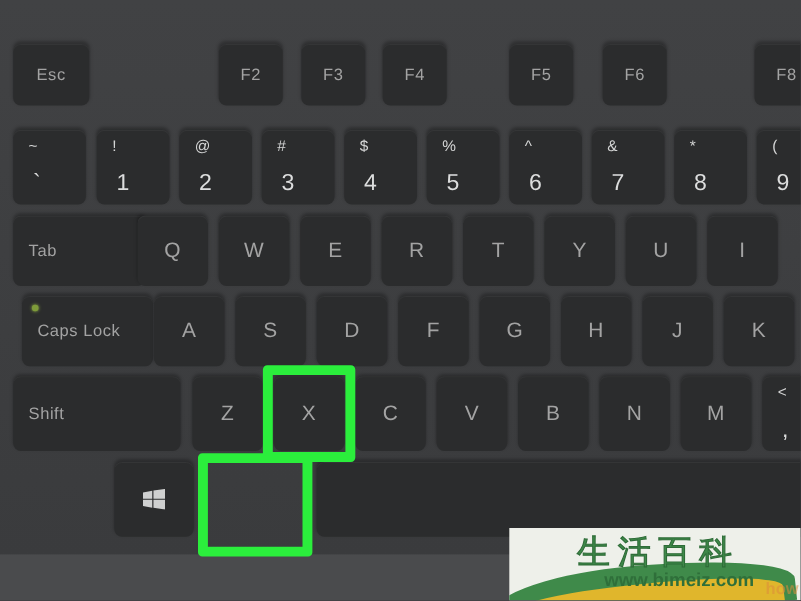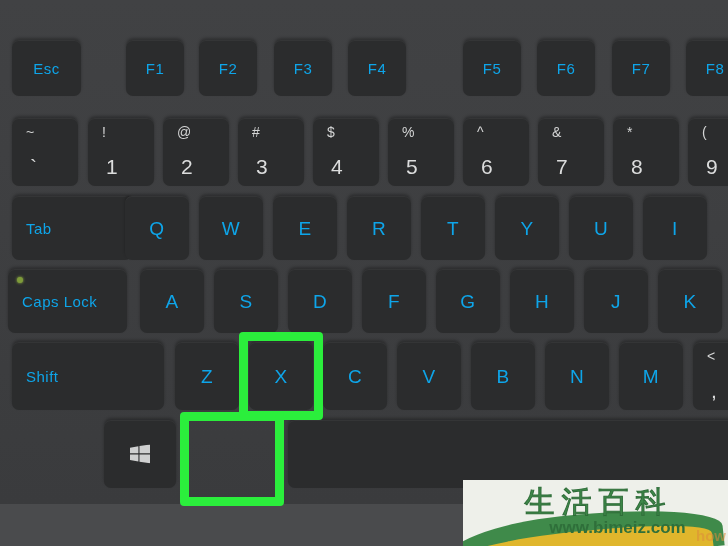--- a/index.html
+++ b/index.html
@@ -35,21 +35,21 @@
   }
   .key .cap {
     position: absolute;
     left: 0; right: 0;
     top: 50%;
     transform: translateY(-50%);
     text-align: center;
     font-size: 19px;
     font-weight: 400;
     letter-spacing: .5px;
-    color: #0ea5e9;
+    color: #a3a3a3;
     line-height: 1;
     pointer-events: none;
   }
   .key.small .cap { font-size: 15px; }
   .key.fn .cap { font-size: 15px; }
   
   .key .lower {
     position: absolute;
     left: 0; right: 0;
     bottom: 9px;
@@ -158,40 +158,34 @@
 </head>
 <body>
 
 <div id="screen">
 
   <div id="deck">
 
     <div class="key fn" style="left:12px;  top:40px; width:69px; height:56px;">
       <span class="cap">Esc</span>
     </div>
-    <div class="key fn" style="left:126px; top:40px; width:58px; height:56px;">
-      <span class="cap">F1</span>
-    </div>
     <div class="key fn" style="left:199px; top:40px; width:58px; height:56px;">
       <span class="cap">F2</span>
     </div>
     <div class="key fn" style="left:274px; top:40px; width:58px; height:56px;">
       <span class="cap">F3</span>
     </div>
     <div class="key fn" style="left:348px; top:40px; width:58px; height:56px;">
       <span class="cap">F4</span>
     </div>
     <div class="key fn" style="left:463px; top:40px; width:58px; height:56px;">
       <span class="cap">F5</span>
     </div>
-    <div class="key fn" style="left:537px; top:40px; width:58px; height:56px;">
+    <div class="key fn" style="left:548px; top:40px; width:58px; height:56px;">
       <span class="cap">F6</span>
-    </div>
-    <div class="key fn" style="left:612px; top:40px; width:58px; height:56px;">
-      <span class="cap">F7</span>
     </div>
     <div class="key fn" style="left:686px; top:40px; width:58px; height:56px;">
       <span class="cap">F8</span>
     </div>
 
     <div class="key punct" style="left:12px;  top:118px; width:66px; height:68px;">
       <span class="upper">~</span>
       <span class="lower">`</span>
     </div>
     <div class="key punct" style="left:88px;  top:118px; width:66px; height:68px;">
@@ -252,21 +246,21 @@
     <div class="key" style="left:495px; top:196px; width:64px; height:64px;">
       <span class="cap">Y</span>
     </div>
     <div class="key" style="left:569px; top:196px; width:64px; height:64px;">
       <span class="cap">U</span>
     </div>
     <div class="key" style="left:643px; top:196px; width:64px; height:64px;">
       <span class="cap">I</span>
     </div>
 
-    <div class="key small leftlabel" style="left:8px;  top:269px; width:119px; height:64px;">
+    <div class="key small leftlabel" style="left:20px;  top:269px; width:119px; height:64px;">
       <span class="led"></span>
       <span class="cap">Caps Lock</span>
     </div>
     <div class="key" style="left:140px; top:269px; width:64px; height:64px;">
       <span class="cap">A</span>
     </div>
     <div class="key" style="left:214px; top:269px; width:64px; height:64px;">
       <span class="cap">S</span>
     </div>
     <div class="key" style="left:288px; top:269px; width:64px; height:64px;">

